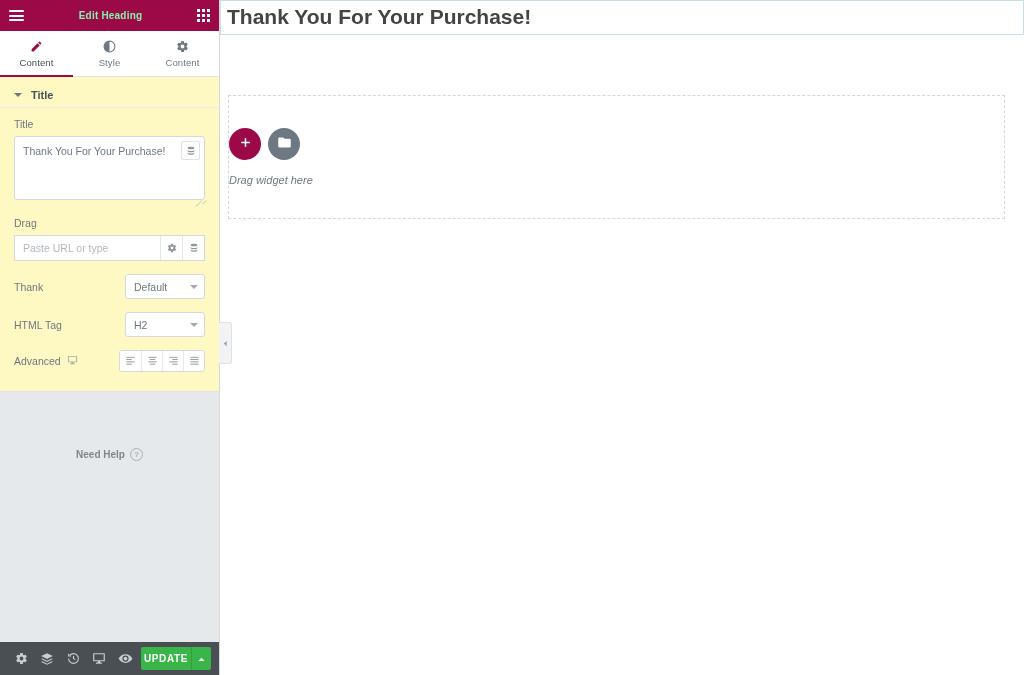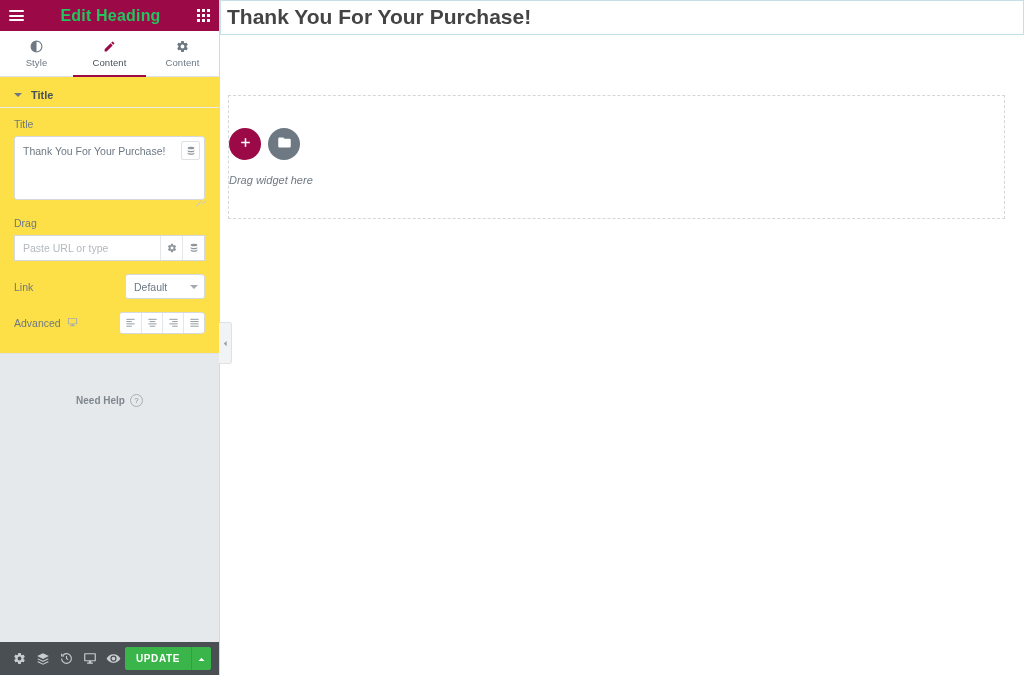--- a/index.html
+++ b/index.html
@@ -30,22 +30,22 @@
   .panel-header {
     height: 31px;
     background: #9b0a46;
     display: flex;
     align-items: center;
     justify-content: space-between;
     padding: 0 9px;
     flex: 0 0 31px;
   }
   .hdr-title {
-    color: #22c55e;
-    font-size: 16px;
+    color: #86efac;
+    font-size: 10px;
     font-weight: bold;
     letter-spacing: .2px;
     flex: 1;
     text-align: center;
   }
   .icon-menu {
     width: 15px; height: 11px;
     display: flex; flex-direction: column; justify-content: space-between;
   }
   .icon-menu i { display: block; height: 2px; background: #ffffff; border-radius: 1px; }
@@ -250,29 +250,29 @@
     width: 21px;
     display: flex;
     align-items: center;
     justify-content: center;
     border-left: 1px solid #e4e7ea;
     background: #fff;
     cursor: pointer;
   }
   .align-btn:first-child { border-left: none; }
 
-  .panel-body-white { background: #fde047; border-bottom: 1px solid #dfe2e5; }
+  .panel-body-white { background: #fef9c3; border-bottom: 1px solid #dfe2e5; }
   .panel-filler {
     flex: 1;
     background: #e6e9ec;
     position: relative;
   }
   .need-help {
     position: absolute;
-    top: 40px;
+    top: 56px;
     left: 0; right: 0;
     display: flex;
     align-items: center;
     justify-content: center;
     gap: 5px;
     font-size: 10px;
     color: #7f878e;
     font-weight: bold;
     cursor: pointer;
   }
@@ -309,21 +309,21 @@
     margin-left: auto;
     display: flex;
     height: 23px;
   }
   .update-btn {
     background: #39b54a;
     color: #fff;
     font-size: 10px;
     font-weight: bold;
     letter-spacing: .6px;
-    padding: 0 11px;
+    padding: 0 3px;
     display: flex;
     align-items: center;
     border: none;
     border-radius: 2px 0 0 2px;
     cursor: pointer;
     font-family: "Liberation Sans", sans-serif;
   }
   .update-caret {
     background: #39b54a;
     width: 20px;
@@ -426,36 +426,36 @@
           <i></i>
           <i></i>
           <i></i>
           <i></i>
           <i></i>
           <i></i>
       </div>
     </div>
 
     <div class="tabs">
+      <div class="tab active">
+        <span class="tab-ico">
+          <svg width="13" height="13" viewBox="0 0 24 24" fill="#9b0a46">
+            <path d="M3 17.25V21h3.75L17.81 9.94l-3.75-3.75L3 17.25zM20.71 7.04a1 1 0 000-1.41l-2.34-2.34a1 1 0 00-1.41 0l-1.83 1.83 3.75 3.75 1.83-1.83z"></path>
+          </svg>
+        </span>
+        <span class="tab-label">Content</span>
+      </div>
       <div class="tab">
         <span class="tab-ico">
           <svg width="13" height="13" viewBox="0 0 24 24">
             <circle cx="12" cy="12" r="10" fill="none" stroke="#6d7882" stroke-width="2"></circle>
             <path d="M12 2a10 10 0 000 20z" fill="#6d7882"></path>
           </svg>
         </span>
         <span class="tab-label">Style</span>
-      </div>
-      <div class="tab active">
-        <span class="tab-ico">
-          <svg width="13" height="13" viewBox="0 0 24 24" fill="#9b0a46">
-            <path d="M3 17.25V21h3.75L17.81 9.94l-3.75-3.75L3 17.25zM20.71 7.04a1 1 0 000-1.41l-2.34-2.34a1 1 0 00-1.41 0l-1.83 1.83 3.75 3.75 1.83-1.83z"></path>
-          </svg>
-        </span>
-        <span class="tab-label">Content</span>
       </div>
       <div class="tab">
         <span class="tab-ico">
           <svg width="13" height="13" viewBox="0 0 24 24" fill="#6d7882">
             <path d="M19.43 12.98c.04-.32.07-.64.07-.98s-.03-.66-.07-.98l2.11-1.65a.5.5 0 00.12-.64l-2-3.46a.5.5 0 00-.61-.22l-2.49 1a7.3 7.3 0 00-1.69-.98l-.38-2.65A.5.5 0 0014 2h-4a.5.5 0 00-.49.42l-.38 2.65c-.61.25-1.17.58-1.69.98l-2.49-1a.5.5 0 00-.61.22l-2 3.46a.5.5 0 00.12.64l2.11 1.65c-.04.32-.07.65-.07.98s.03.66.07.98l-2.11 1.65a.5.5 0 00-.12.64l2 3.46c.13.22.39.3.61.22l2.49-1c.52.4 1.08.73 1.69.98l.38 2.65c.04.24.25.42.49.42h4c.24 0 .45-.18.49-.42l.38-2.65c.61-.25 1.17-.58 1.69-.98l2.49 1c.22.08.48 0 .61-.22l2-3.46a.5.5 0 00-.12-.64l-2.11-1.65zM12 15.5A3.5 3.5 0 1112 8.5a3.5 3.5 0 010 7z"></path>
           </svg>
         </span>
         <span class="tab-label">Content</span>
       </div>
     </div>
@@ -506,29 +506,38 @@
                   <ellipse cx="12" cy="5" rx="8" ry="3"></ellipse>
                   <path d="M4 9v3c0 1.66 3.58 3 8 3s8-1.34 8-3V9c0 1.66-3.58 3-8 3s-8-1.34-8-3z"></path>
                   <path d="M4 15v3c0 1.66 3.58 3 8 3s8-1.34 8-3v-3c0 1.66-3.58 3-8 3s-8-1.34-8-3z"></path>
                 </svg>
               </span>
             </div>
           </div>
         </div>
 
         <div class="row">
-          <span class="rlabel">Link</span>
+          <span class="rlabel">Thank</span>
           <div class="select-wrap">
             <select>
               <option>Default</option>
             </select>
             <span class="sc"></span>
           </div>
         </div>
 
+        <div class="row">
+          <span class="rlabel">HTML Tag</span>
+          <div class="select-wrap">
+            <select>
+              <option>H2</option>
+            </select>
+            <span class="sc"></span>
+          </div>
+        </div>
 
         <div class="row">
           <span class="rlabel">
             <span>Advanced</span>
             <span>
               <svg width="11" height="11" viewBox="0 0 24 24" fill="#a4aab0">
                 <path d="M21 2H3a1 1 0 00-1 1v12a1 1 0 001 1h7v2H7v2h10v-2h-3v-2h7a1 1 0 001-1V3a1 1 0 00-1-1zm-1 12H4V4h16v10z"></path>
               </svg>
             </span>
           </span>

